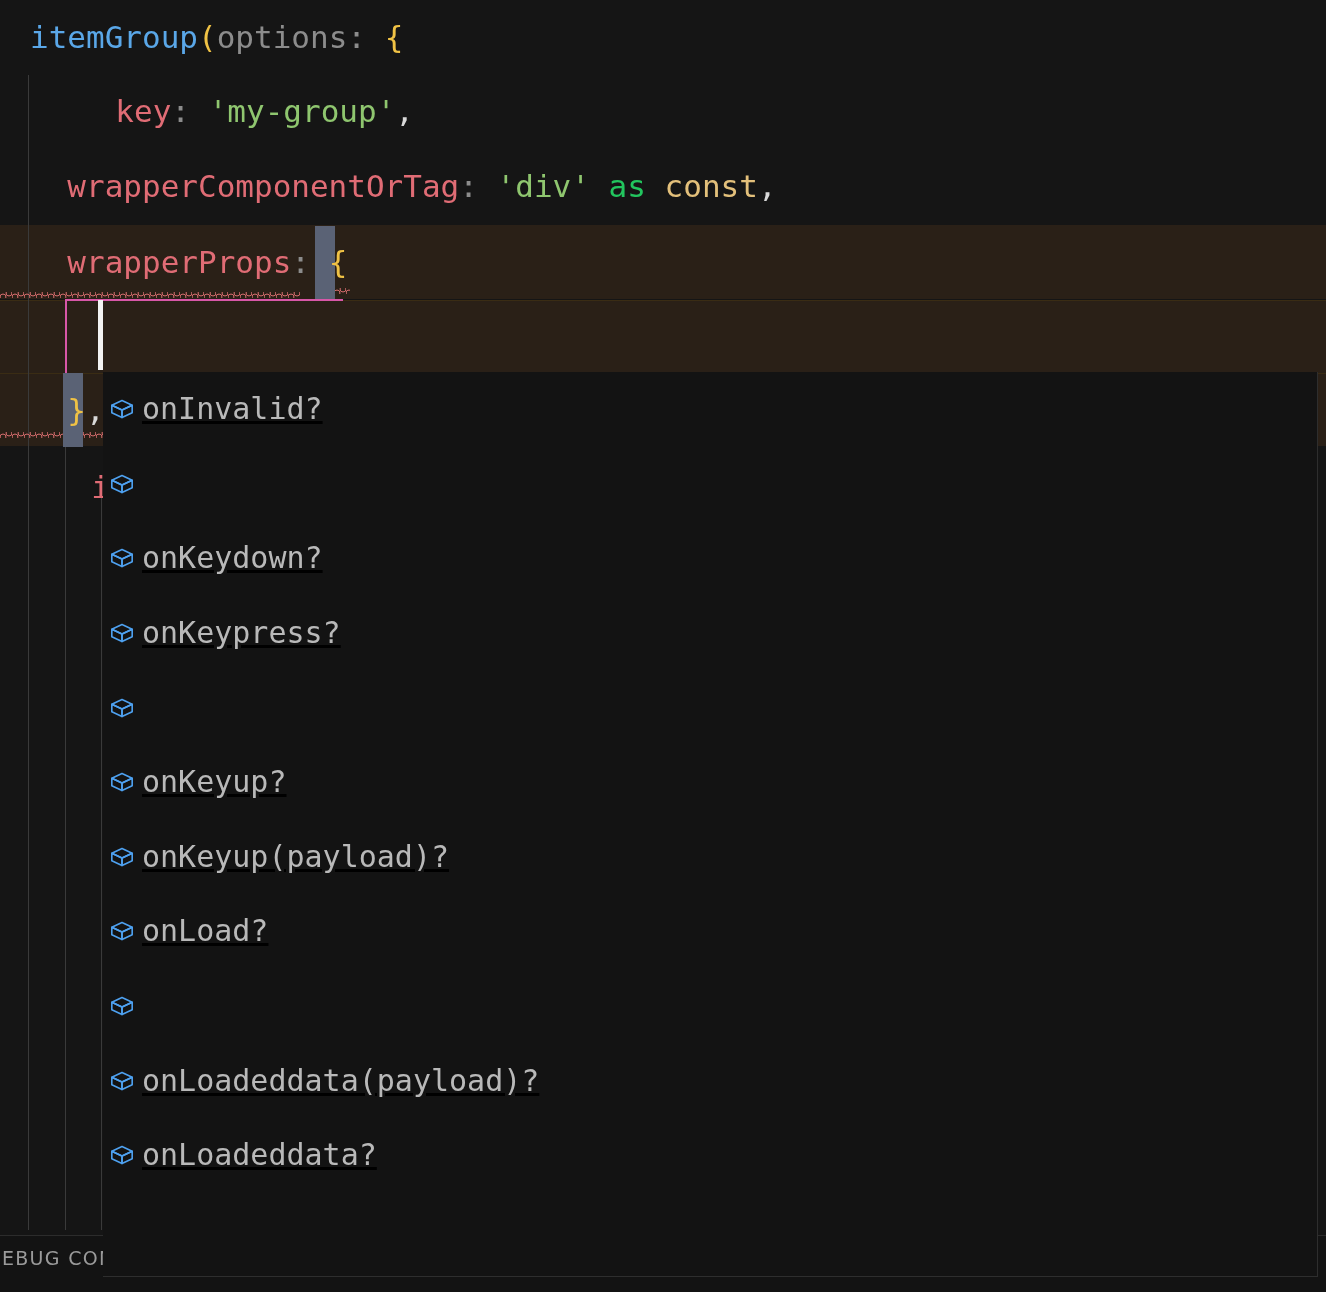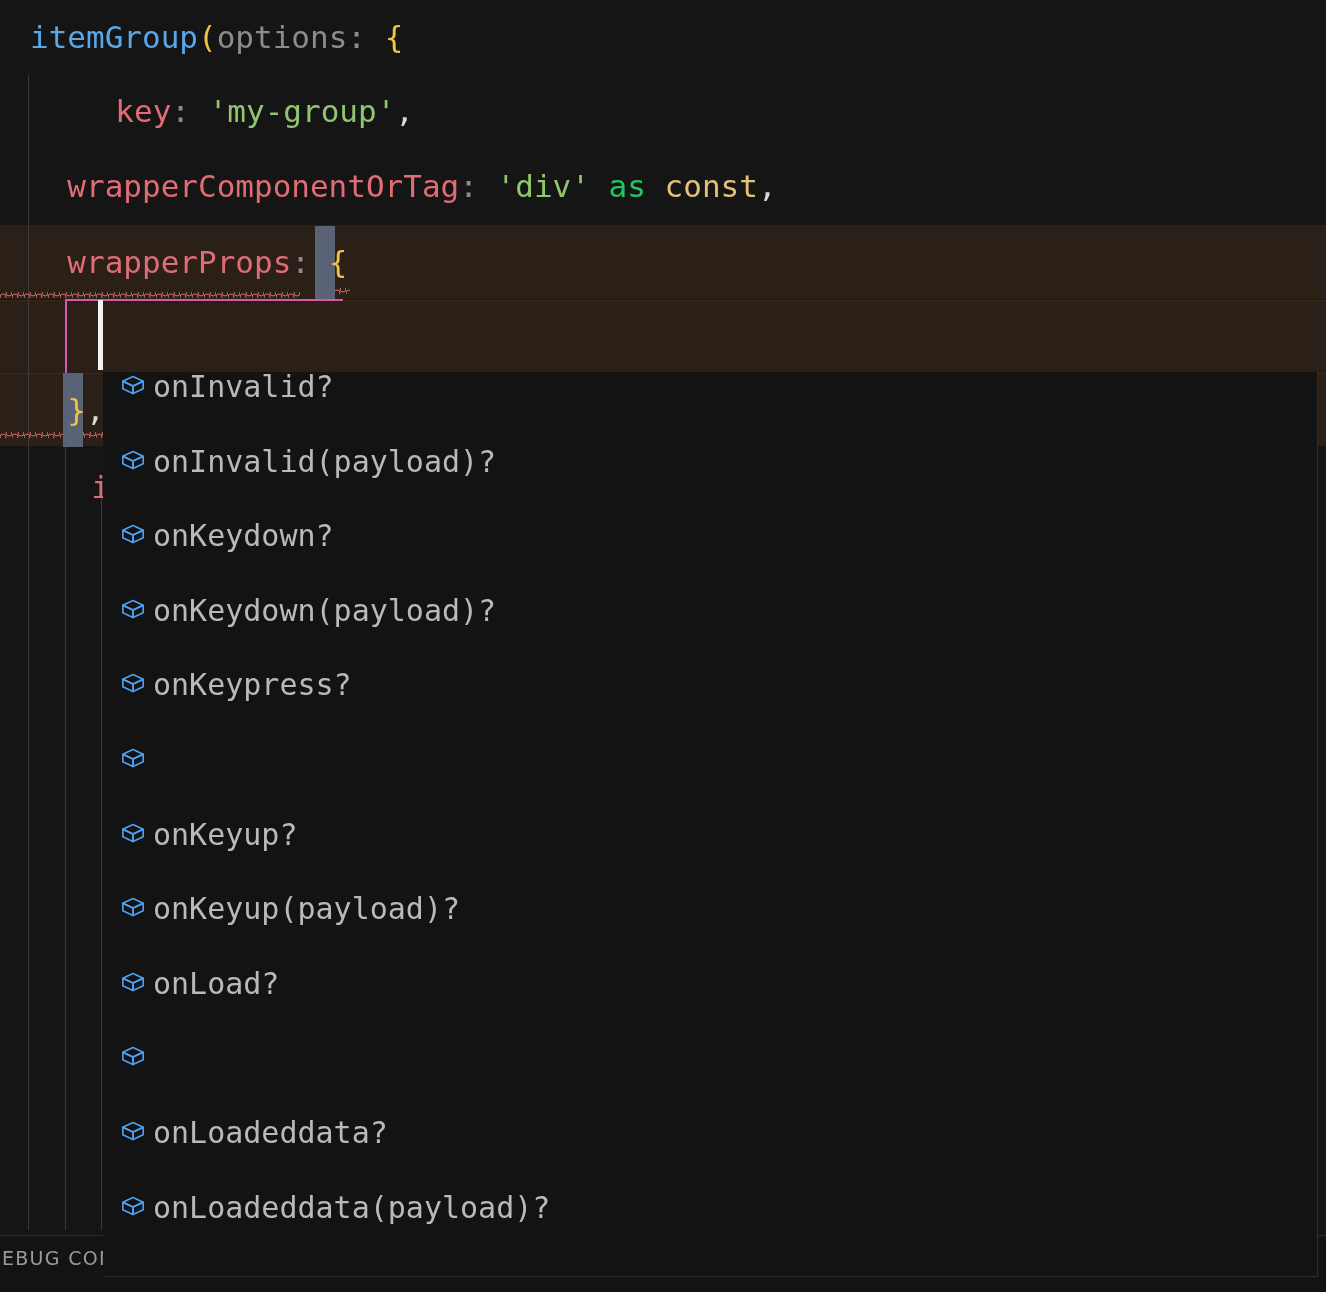--- a/index.html
+++ b/index.html
@@ -143,24 +143,25 @@
     overflow: hidden;
   }
   .suggest-list {
     position: absolute;
     left: 0;
     top: 0;
     width: 100%;
   }
   .suggest-row {
     display: flex;
-    align-items: flex-start;
+    align-items: center;
     height: 74.6px;
-    padding-left: 17px;
+    padding-left: 6px;
     box-sizing: border-box;
+    text-decoration: underline;
   }
   .suggest-icon {
     width: 26px;
     height: 26px;
     flex: 0 0 26px;
     margin-right: 7px;
     display: block;
   }
   .suggest-label {
     font-family: "DejaVu Sans Mono", monospace;
@@ -239,44 +240,33 @@
   </div>
 
   <div class="suggest-row">
     <span class="suggest-icon">
       <svg viewBox="0 0 24 24" width="26" height="26" fill="none" stroke="#4ea1f0" stroke-width="1.5" stroke-linejoin="round" stroke-linecap="round">
         <path d="M2.6 8.6 L12 4.2 L21.4 8.6 L12 13 Z"></path>
         <path d="M2.6 8.6 L2.6 15.4 L12 19.8 L12 13 Z"></path>
         <path d="M21.4 8.6 L21.4 15.4 L12 19.8 L12 13 Z"></path>
       </svg>
     </span>
-    <span class="suggest-label">onInvalid(payload)?</span>
   </div>
 
   <div class="suggest-row">
     <span class="suggest-icon">
       <svg viewBox="0 0 24 24" width="26" height="26" fill="none" stroke="#4ea1f0" stroke-width="1.5" stroke-linejoin="round" stroke-linecap="round">
         <path d="M2.6 8.6 L12 4.2 L21.4 8.6 L12 13 Z"></path>
         <path d="M2.6 8.6 L2.6 15.4 L12 19.8 L12 13 Z"></path>
         <path d="M21.4 8.6 L21.4 15.4 L12 19.8 L12 13 Z"></path>
       </svg>
     </span>
     <span class="suggest-label">onKeydown?</span>
   </div>
 
-  <div class="suggest-row">
-    <span class="suggest-icon">
-      <svg viewBox="0 0 24 24" width="26" height="26" fill="none" stroke="#4ea1f0" stroke-width="1.5" stroke-linejoin="round" stroke-linecap="round">
-        <path d="M2.6 8.6 L12 4.2 L21.4 8.6 L12 13 Z"></path>
-        <path d="M2.6 8.6 L2.6 15.4 L12 19.8 L12 13 Z"></path>
-        <path d="M21.4 8.6 L21.4 15.4 L12 19.8 L12 13 Z"></path>
-      </svg>
-    </span>
-    <span class="suggest-label">onKeydown(payload)?</span>
-  </div>
 
   <div class="suggest-row">
     <span class="suggest-icon">
       <svg viewBox="0 0 24 24" width="26" height="26" fill="none" stroke="#4ea1f0" stroke-width="1.5" stroke-linejoin="round" stroke-linecap="round">
         <path d="M2.6 8.6 L12 4.2 L21.4 8.6 L12 13 Z"></path>
         <path d="M2.6 8.6 L2.6 15.4 L12 19.8 L12 13 Z"></path>
         <path d="M21.4 8.6 L21.4 15.4 L12 19.8 L12 13 Z"></path>
       </svg>
     </span>
     <span class="suggest-label">onKeypress?</span>
@@ -336,29 +326,29 @@
   </div>
 
   <div class="suggest-row">
     <span class="suggest-icon">
       <svg viewBox="0 0 24 24" width="26" height="26" fill="none" stroke="#4ea1f0" stroke-width="1.5" stroke-linejoin="round" stroke-linecap="round">
         <path d="M2.6 8.6 L12 4.2 L21.4 8.6 L12 13 Z"></path>
         <path d="M2.6 8.6 L2.6 15.4 L12 19.8 L12 13 Z"></path>
         <path d="M21.4 8.6 L21.4 15.4 L12 19.8 L12 13 Z"></path>
       </svg>
     </span>
+    <span class="suggest-label">onLoadeddata(payload)?</span>
+  </div>
+
+  <div class="suggest-row">
+    <span class="suggest-icon">
+      <svg viewBox="0 0 24 24" width="26" height="26" fill="none" stroke="#4ea1f0" stroke-width="1.5" stroke-linejoin="round" stroke-linecap="round">
+        <path d="M2.6 8.6 L12 4.2 L21.4 8.6 L12 13 Z"></path>
+        <path d="M2.6 8.6 L2.6 15.4 L12 19.8 L12 13 Z"></path>
+        <path d="M21.4 8.6 L21.4 15.4 L12 19.8 L12 13 Z"></path>
+      </svg>
+    </span>
     <span class="suggest-label">onLoadeddata?</span>
   </div>
-
-  <div class="suggest-row">
-    <span class="suggest-icon">
-      <svg viewBox="0 0 24 24" width="26" height="26" fill="none" stroke="#4ea1f0" stroke-width="1.5" stroke-linejoin="round" stroke-linecap="round">
-        <path d="M2.6 8.6 L12 4.2 L21.4 8.6 L12 13 Z"></path>
-        <path d="M2.6 8.6 L2.6 15.4 L12 19.8 L12 13 Z"></path>
-        <path d="M21.4 8.6 L21.4 15.4 L12 19.8 L12 13 Z"></path>
-      </svg>
-    </span>
-    <span class="suggest-label">onLoadeddata(payload)?</span>
-  </div>
 </div>
   </div>
 
 </div>
 
 </body></html>

